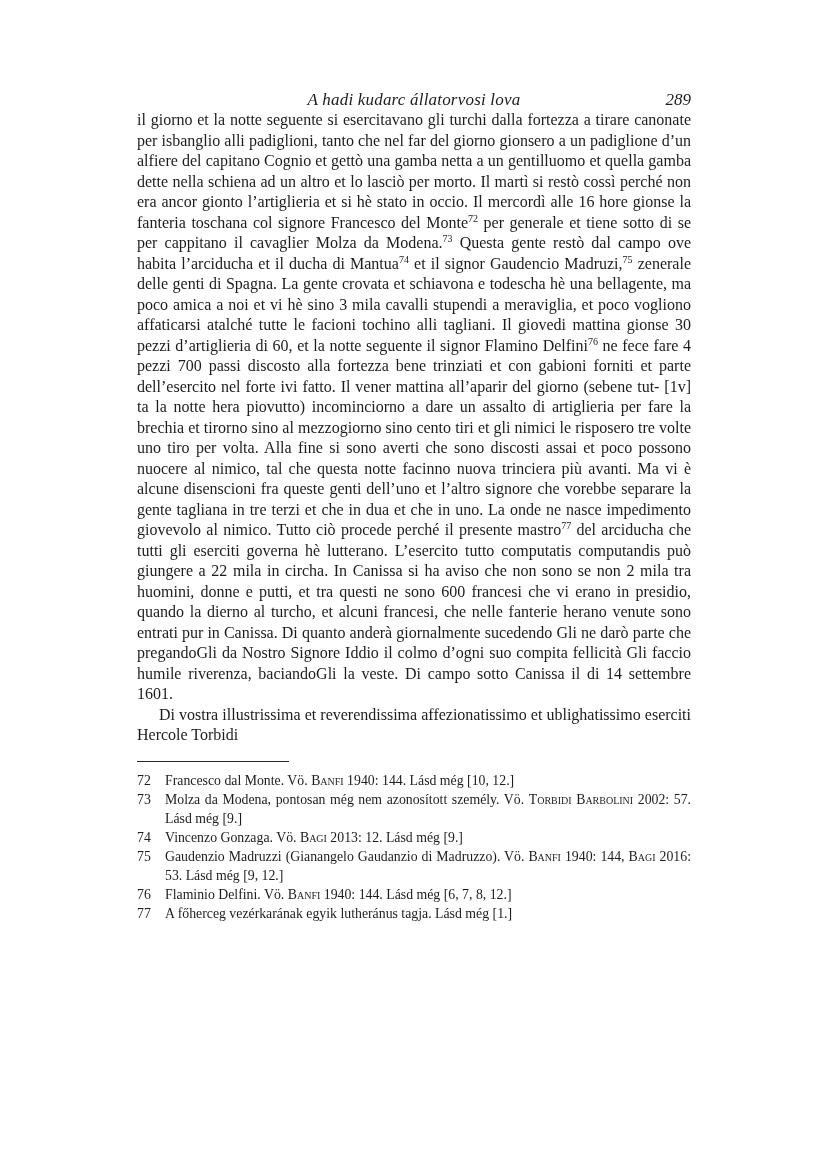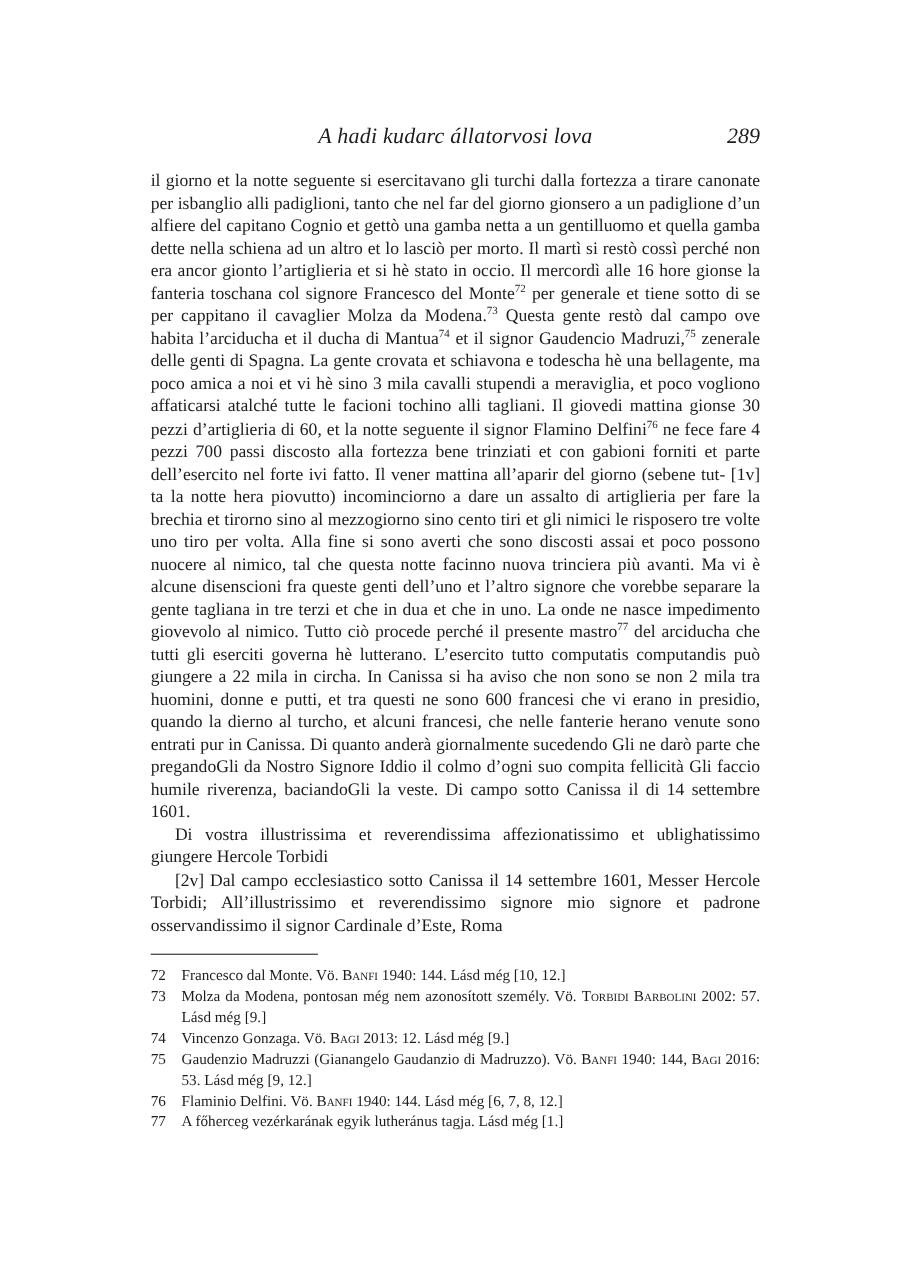--- a/index.html
+++ b/index.html
@@ -5,24 +5,24 @@
   html,body{margin:0;padding:0;background:#ffffff;}
   .page{
     position:relative;
     width:827px;height:1170px;
     background:#ffffff;
     color:#1c1c1c;
     font-family:"Liberation Serif", serif;
     overflow:hidden;
   }
   .content{position:absolute;left:137px;top:0;width:554px;}
-  .page-header{position:relative;margin-top:113px;height:20px;font-style:italic;font-size:20px;}
+  .page-header{position:relative;margin-top:90px;height:20px;font-style:italic;font-size:17px;}
   .running-title{display:block;text-align:center;letter-spacing:0.2px;}
   .page-number{position:absolute;right:0;top:0;}
-  .body-text{margin-top:22px;font-size:16px;line-height:20.5px;text-align:justify;}
+  .body-text{font-size:16px;line-height:20.5px;text-align:justify;}
   .para{margin:0;padding:0;}
   .para.indent{text-indent:22px;}
   sup.fn-marker{font-size:10px;line-height:0;vertical-align:super;}
   .fn-sep{width:152px;height:0;border-top:1.5px solid #2a2a2a;margin-top:15px;margin-bottom:9px;}
   .footnotes-section{font-size:13.8px;line-height:19px;}
   .footnote-row{display:flex;margin:0;text-align:justify;}
   .fn-num{flex:0 0 28px;}
   .fn-text{flex:1;}
   .sc{font-variant:small-caps;}
 </style>
@@ -30,22 +30,21 @@
 <body>
 
 <div class="page">
   <div class="content">
     <div class="page-header">
       <span class="running-title">A hadi kudarc állatorvosi lova</span>
       <span class="page-number">289</span>
     </div>
     <div class="body-text" id="body-text">
         <p class="para">il giorno et la notte seguente si esercitavano gli turchi dalla fortezza a tirare canonate per isbanglio alli padiglioni, tanto che nel far del giorno gionsero a un padiglione d’un alfiere del capitano Cognio et gettò una gamba netta a un gentilluomo et quella gamba dette nella schiena ad un altro et lo lasciò per morto. Il martì si restò cossì perché non era ancor gionto l’artiglieria et si hè stato in occio. Il mercordì alle 16 hore gionse la fanteria toschana col signore Francesco del Monte<sup class="fn-marker">72</sup> per generale et tiene sotto di se per cappitano il cavaglier Molza da Modena.<sup class="fn-marker">73</sup> Questa gente restò dal campo ove habita l’arciducha et il ducha di Mantua<sup class="fn-marker">74</sup> et il signor Gaudencio Madruzi,<sup class="fn-marker">75</sup> zenerale delle genti di Spagna. La gente crovata et schiavona e todescha hè una bellagente, ma poco amica a noi et vi hè sino 3 mila cavalli stupendi a meraviglia, et poco vogliono affaticarsi atalché tutte le facioni tochino alli tagliani. Il giovedi mattina gionse 30 pezzi d’artiglieria di 60, et la notte seguente il signor Flamino Delfini<sup class="fn-marker">76</sup> ne fece fare 4 pezzi 700 passi discosto alla fortezza bene trinziati et con gabioni forniti et parte dell’esercito nel forte ivi fatto. Il vener mattina all’aparir del giorno (sebene tut- [1v] ta la notte hera piovutto) incominciorno a dare un assalto di artiglieria per fare la brechia et tirorno sino al mezzogiorno sino cento tiri et gli nimici le risposero tre volte uno tiro per volta. Alla fine si sono averti che sono discosti assai et poco possono nuocere al nimico, tal che questa notte facinno nuova trinciera più avanti. Ma vi è alcune disenscioni fra queste genti dell’uno et l’altro signore che vorebbe separare la gente tagliana in tre terzi et che in dua et che in uno. La onde ne nasce impedimento giovevolo al nimico. Tutto ciò procede perché il presente mastro<sup class="fn-marker">77</sup> del arciducha che tutti gli eserciti governa hè lutterano. L’esercito tutto computatis computandis può giungere a 22 mila in circha. In Canissa si ha aviso che non sono se non 2 mila tra huomini, donne e putti, et tra questi ne sono 600 francesi che vi erano in presidio, quando la dierno al turcho, et alcuni francesi, che nelle fanterie herano venute sono entrati pur in Canissa. Di quanto anderà giornalmente sucedendo Gli ne darò parte che pregandoGli da Nostro Signore Iddio il colmo d’ogni suo compita fellicità Gli faccio humile riverenza, baciandoGli la veste. Di campo sotto Canissa il di 14 settembre 1601.</p>
-        <p class="para indent">Di vostra illustrissima et reverendissima affezionatissimo et ublighatissimo giungere Hercole Torbidi</p>
-        <p class="para indent">[2v] Dal campo ecclesiastico sotto Canissa il 14 settembre 1601, Messer Hercole Torbidi; All’illustrissimo et reverendissimo signore mio signore et padrone osservandissimo il signor Cardinale d’Este, Roma</p>
+        <p class="para indent">Di vostra illustrissima et reverendissima affezionatissimo et ublighatissimo eserciti Hercole Torbidi</p>
       </div>
     <div class="fn-sep"></div>
     <div class="footnotes-section" id="footnotes">
         <div class="footnote-row">
           <span class="fn-num">72</span>
           <span class="fn-text">Francesco dal Monte. Vö. <span class="sc">Banfi</span> 1940: 144. Lásd még [10, 12.]</span>
         </div>
         <div class="footnote-row">
           <span class="fn-num">73</span>
           <span class="fn-text">Molza da Modena, pontosan még nem azonosított személy. Vö. <span class="sc">Torbidi Barbolini</span> 2002: 57. Lásd még [9.]</span>

